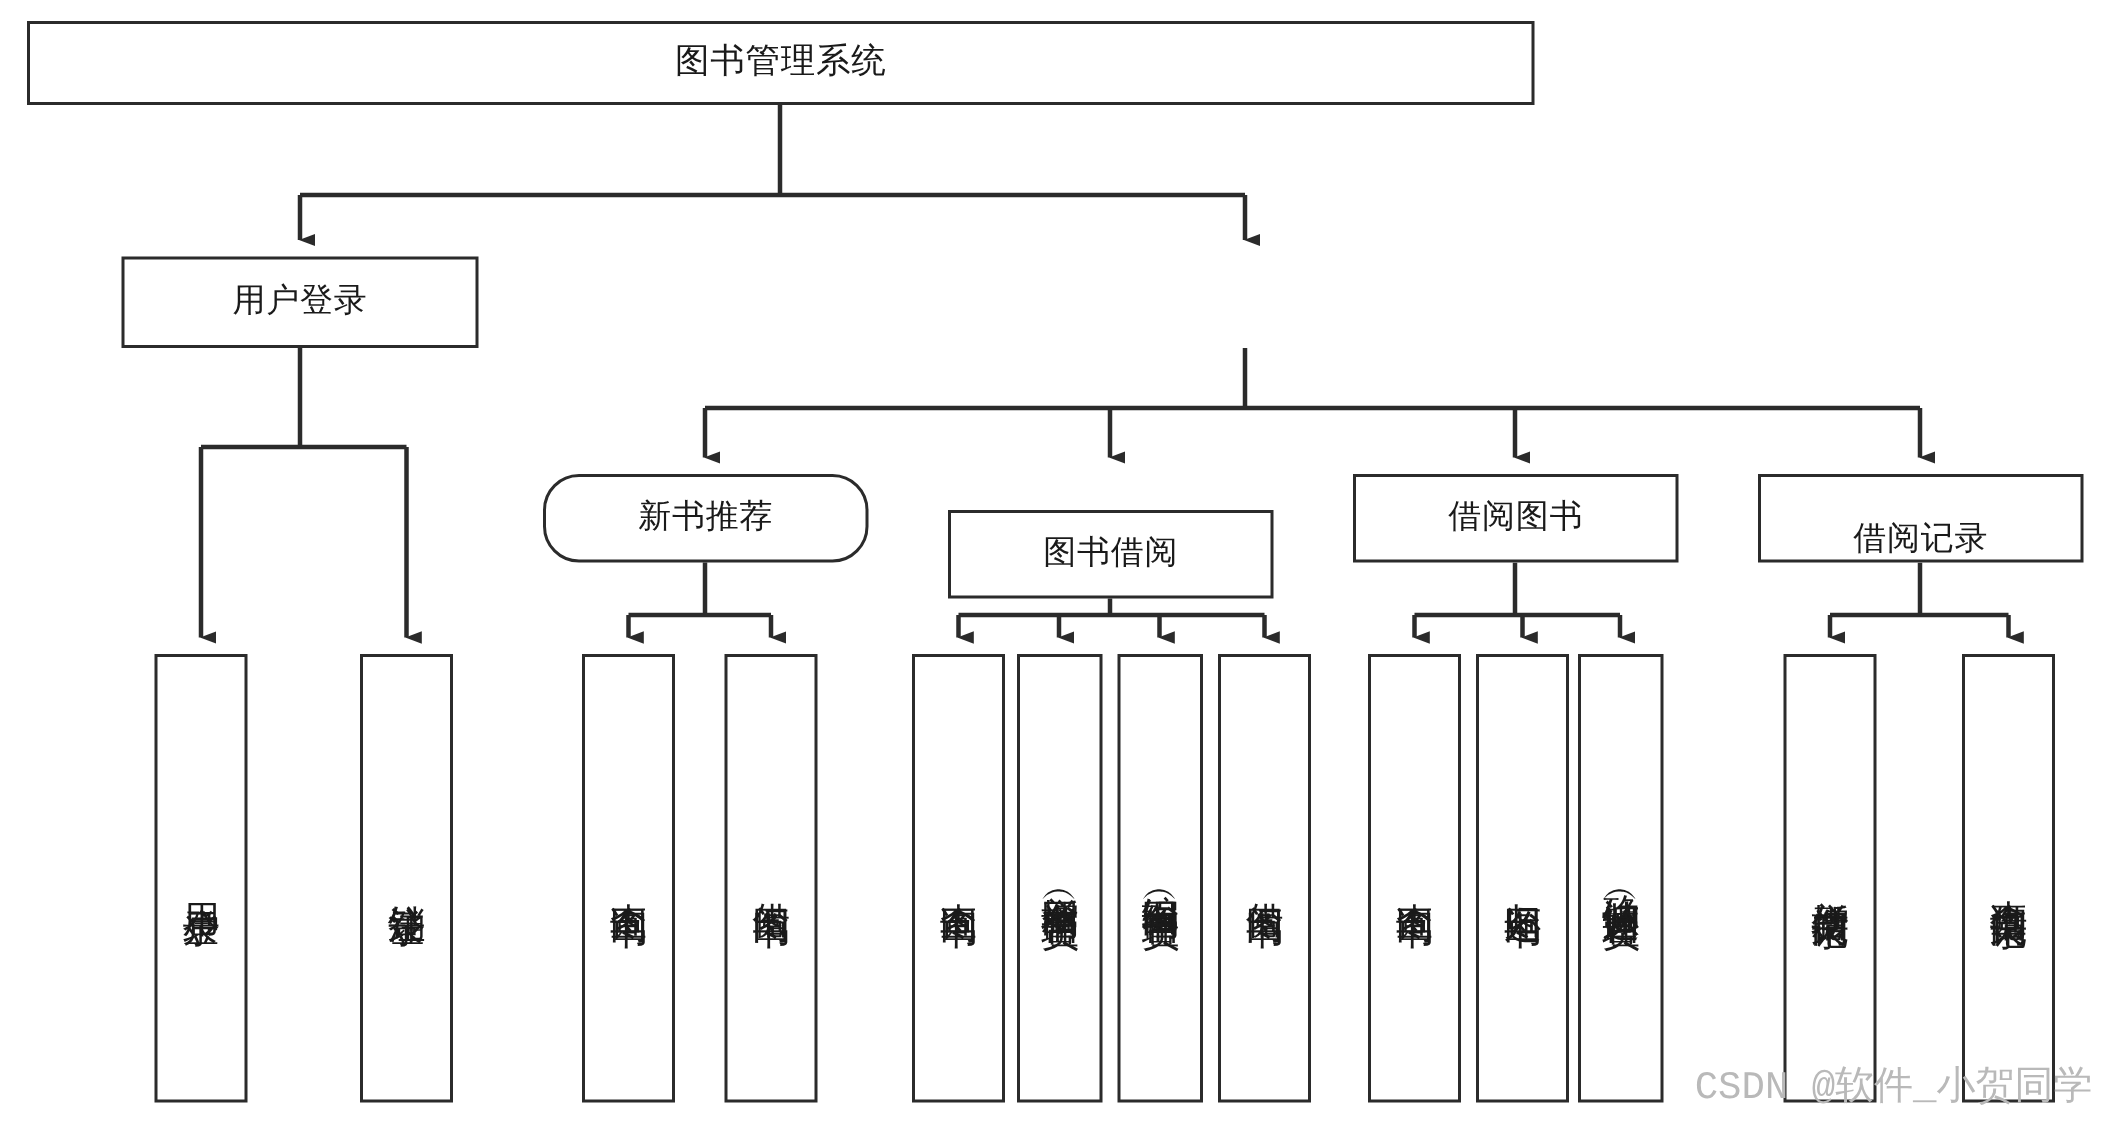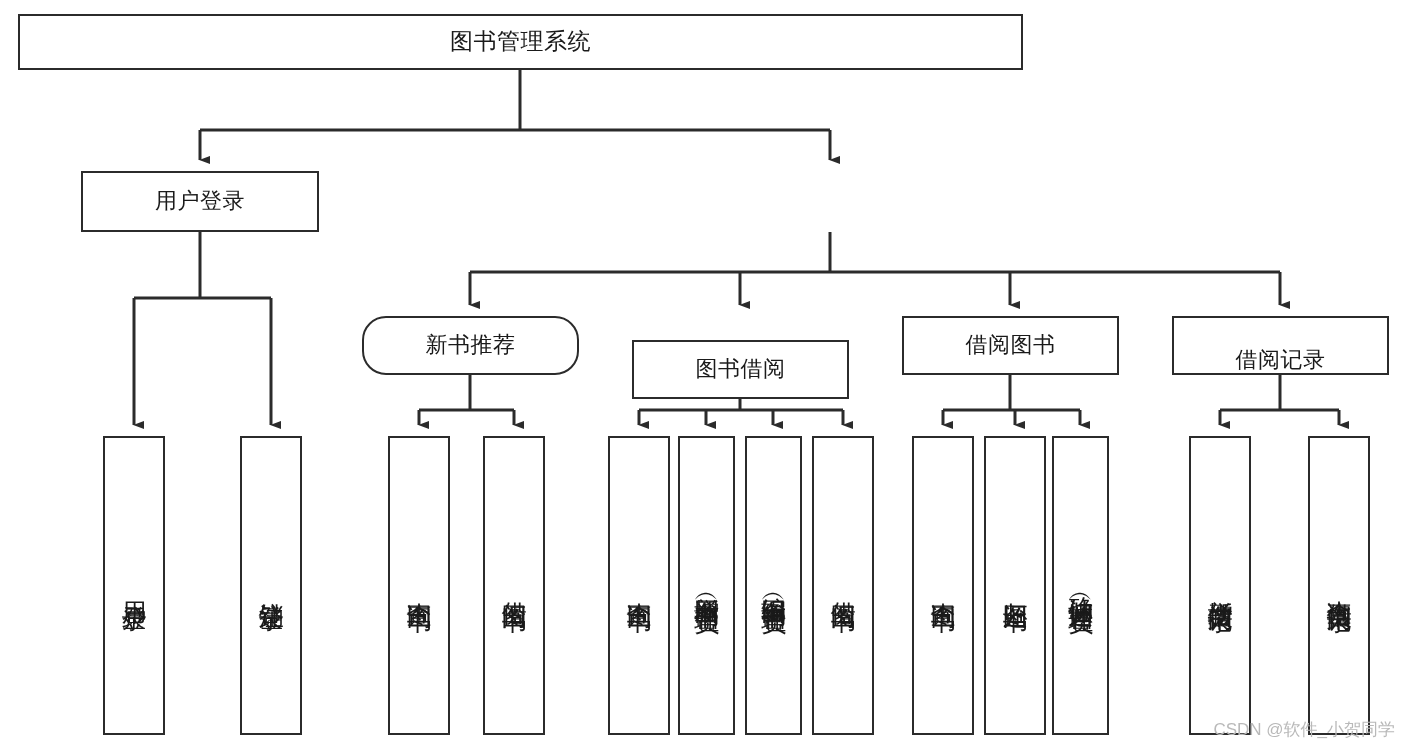--- a/index.html
+++ b/index.html
@@ -60,25 +60,25 @@
   .node-v .vtext {
     writing-mode: vertical-rl;
     text-orientation: upright;
     display: block;
     text-align: center;
   }
   #watermark {
     position: absolute;
     right: 10px;
     bottom: 6px;
-    font-size: 17px;
+    font-size: 26px;
     color: #b9b9b9;
     white-space: nowrap;
     z-index: 5;
-    font-family: Liberation Sans, sans-serif;
+    font-family: Liberation Mono, monospace;
   }
 </style>
 </head>
 <body>
 
 <div id="diagram-root">
 
   <svg id="edge-layer" viewBox="0 0 1405 747" xmlns="http://www.w3.org/2000/svg">
     <defs>
       <marker id="arrowhead" markerWidth="9" markerHeight="11" refX="4.5" refY="10.2" orient="auto" markerUnits="userSpaceOnUse">

